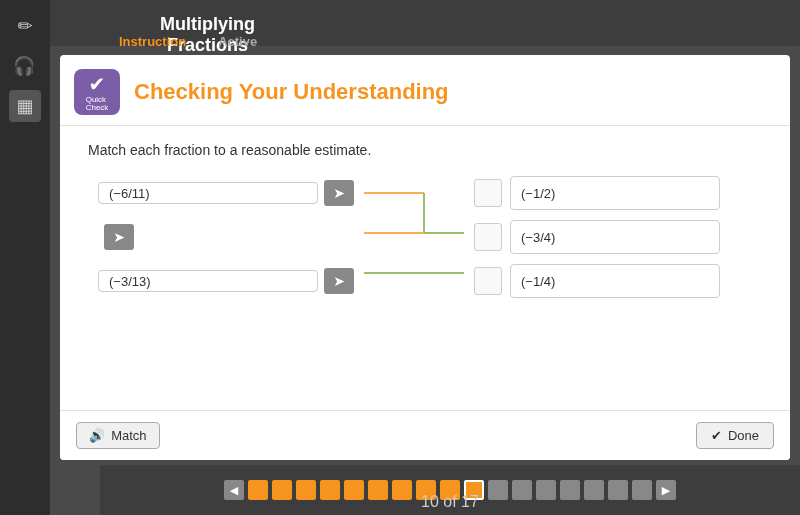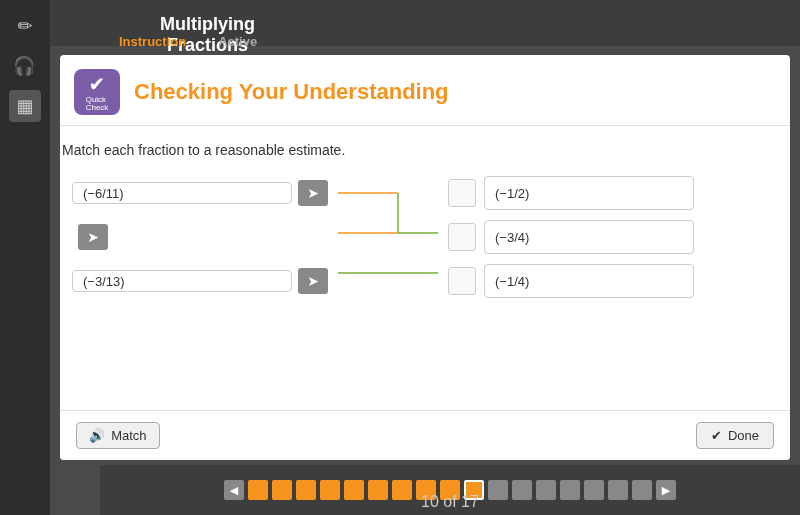--- a/index.html
+++ b/index.html
@@ -125,21 +125,22 @@
       line-height: 1;
     }
     .qc-title {
       color: #f7941d;
       font-size: 22px;
       font-weight: bold;
     }
 
     
     .question-area {
-      padding: 16px 2px;
+      padding: 16px 16px;
+      margin-left: 12px;
     }
     .instruction-text {
       font-size: 14px;
       color: #333333;
       margin-bottom: 18px;
     }
     .left-items {
       display: flex;
       flex-direction: column;
       gap: 10px;

